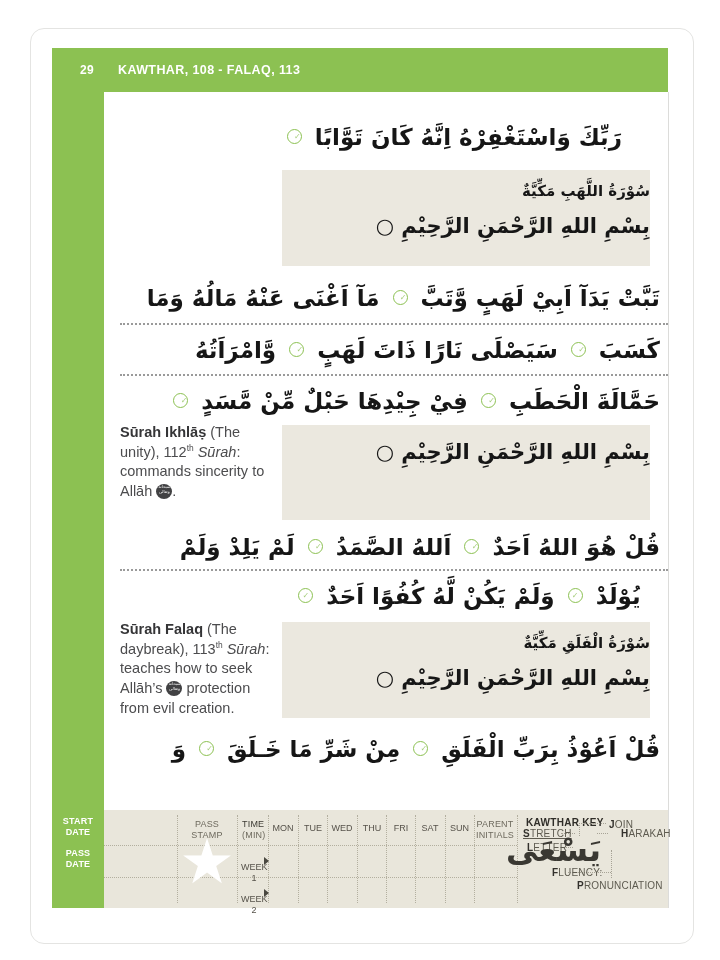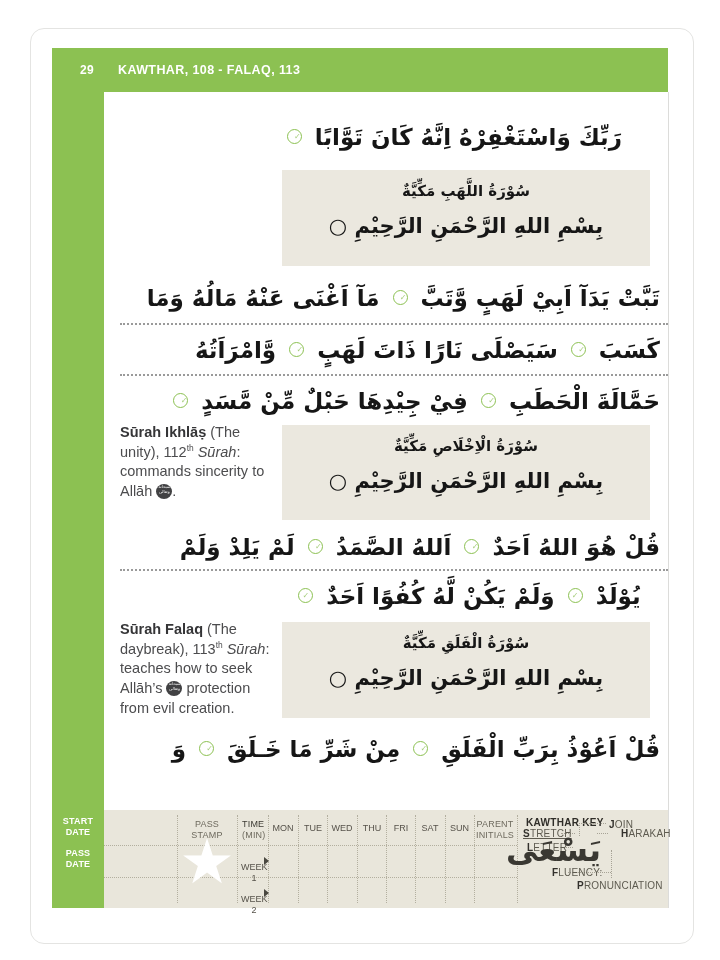--- a/index.html
+++ b/index.html
@@ -18,21 +18,21 @@
   }
   .hdr-num{position:absolute;left:28px;top:15px;font-size:12px;font-weight:bold;letter-spacing:.3px;}
   .hdr-title{position:absolute;left:66px;top:15px;font-size:12.5px;font-weight:bold;letter-spacing:.4px;}
   .left-strip{position:absolute;left:52px;top:92px;width:52px;height:816px;background:#8cc152;}
   .strip-label{position:absolute;width:52px;text-align:center;color:#fff;font-size:9px;font-weight:bold;line-height:1.25;letter-spacing:.2px;}
   
   .content{
     position:absolute;left:104px;top:92px;width:564px;height:816px;background:#fff;
     border-right:1px solid #dcdcda;
   }
-  .ar{font-family:"DejaVu Sans",sans-serif;direction:rtl;color:#161616;font-weight:bold;}
+  .ar{font-family:"DejaVu Sans",sans-serif;direction:rtl;color:#161616;font-weight:bold;text-align:right;}
   .ar-line{
     position:absolute;left:170px;right:8px;height:48px;line-height:46px;font-size:23px;
     text-align:justify;text-align-last:justify;white-space:nowrap;overflow:visible;
   }
   .ar-center{text-align:center;text-align-last:center;}
   .ar-rightalign{text-align:right;text-align-last:right;padding-left:4px;right:46px;}
   .vm{
     display:inline-block;width:13px;height:13px;border:1.5px solid #8cc152;border-radius:50%;
     vertical-align:middle;margin:0 5px;line-height:13px;text-align:center;position:relative;top:-2px;
   }
@@ -112,21 +112,20 @@
     <div class="ar s-title">سُوْرَةُ اللَّهَبِ مَكِّيَّةٌ</div>
     <div class="ar s-bismillah">بِسْمِ اللهِ الرَّحْمَنِ الرَّحِيْمِ ○</div>
   </div>
   <div class="ar ar-line" style="top:183px;">تَبَّتْ يَدَآ اَبِيْ لَهَبٍ وَّتَبَّ <span class="vm"><span class="vmc">✓</span></span> مَآ اَغْنَى عَنْهُ مَالُهُ وَمَا</div>
   <div class="dotline" style="top:231px;"></div>
   <div class="ar ar-line" style="top:235px;">كَسَبَ <span class="vm"><span class="vmc">✓</span></span> سَيَصْلَى نَارًا ذَاتَ لَهَبٍ <span class="vm"><span class="vmc">✓</span></span> وَّامْرَاَتُهُ</div>
   <div class="dotline" style="top:282px;"></div>
   <div class="ar ar-line" style="top:286px;">حَمَّالَةَ الْحَطَبِ <span class="vm"><span class="vmc">✓</span></span> فِيْ جِيْدِهَا حَبْلٌ مِّنْ مَّسَدٍ <span class="vm"><span class="vmc">✓</span></span></div>
 
   <div class="s-box" style="top:333px;height:95px;">
-    <div class="ar s-title">سُوْرَةُ الْاِخْلَاصِ مَكِّيَّةٌ</div>
     <div class="ar s-bismillah">بِسْمِ اللهِ الرَّحْمَنِ الرَّحِيْمِ ○</div>
   </div>
   <div class="ar ar-line" style="top:432px;">قُلْ هُوَ اللهُ اَحَدٌ <span class="vm"><span class="vmc">✓</span></span> اَللهُ الصَّمَدُ <span class="vm"><span class="vmc">✓</span></span> لَمْ يَلِدْ وَلَمْ</div>
   <div class="dotline" style="top:477px;"></div>
   <div class="ar ar-line ar-center" style="top:481px;">يُوْلَدْ <span class="vm"><span class="vmc">✓</span></span> وَلَمْ يَكُنْ لَّهُ كُفُوًا اَحَدٌ <span class="vm"><span class="vmc">✓</span></span></div>
 
   <div class="s-box" style="top:530px;height:96px;">
     <div class="ar s-title">سُوْرَةُ الْفَلَقِ مَكِّيَّةٌ</div>
     <div class="ar s-bismillah">بِسْمِ اللهِ الرَّحْمَنِ الرَّحِيْمِ ○</div>
   </div>

